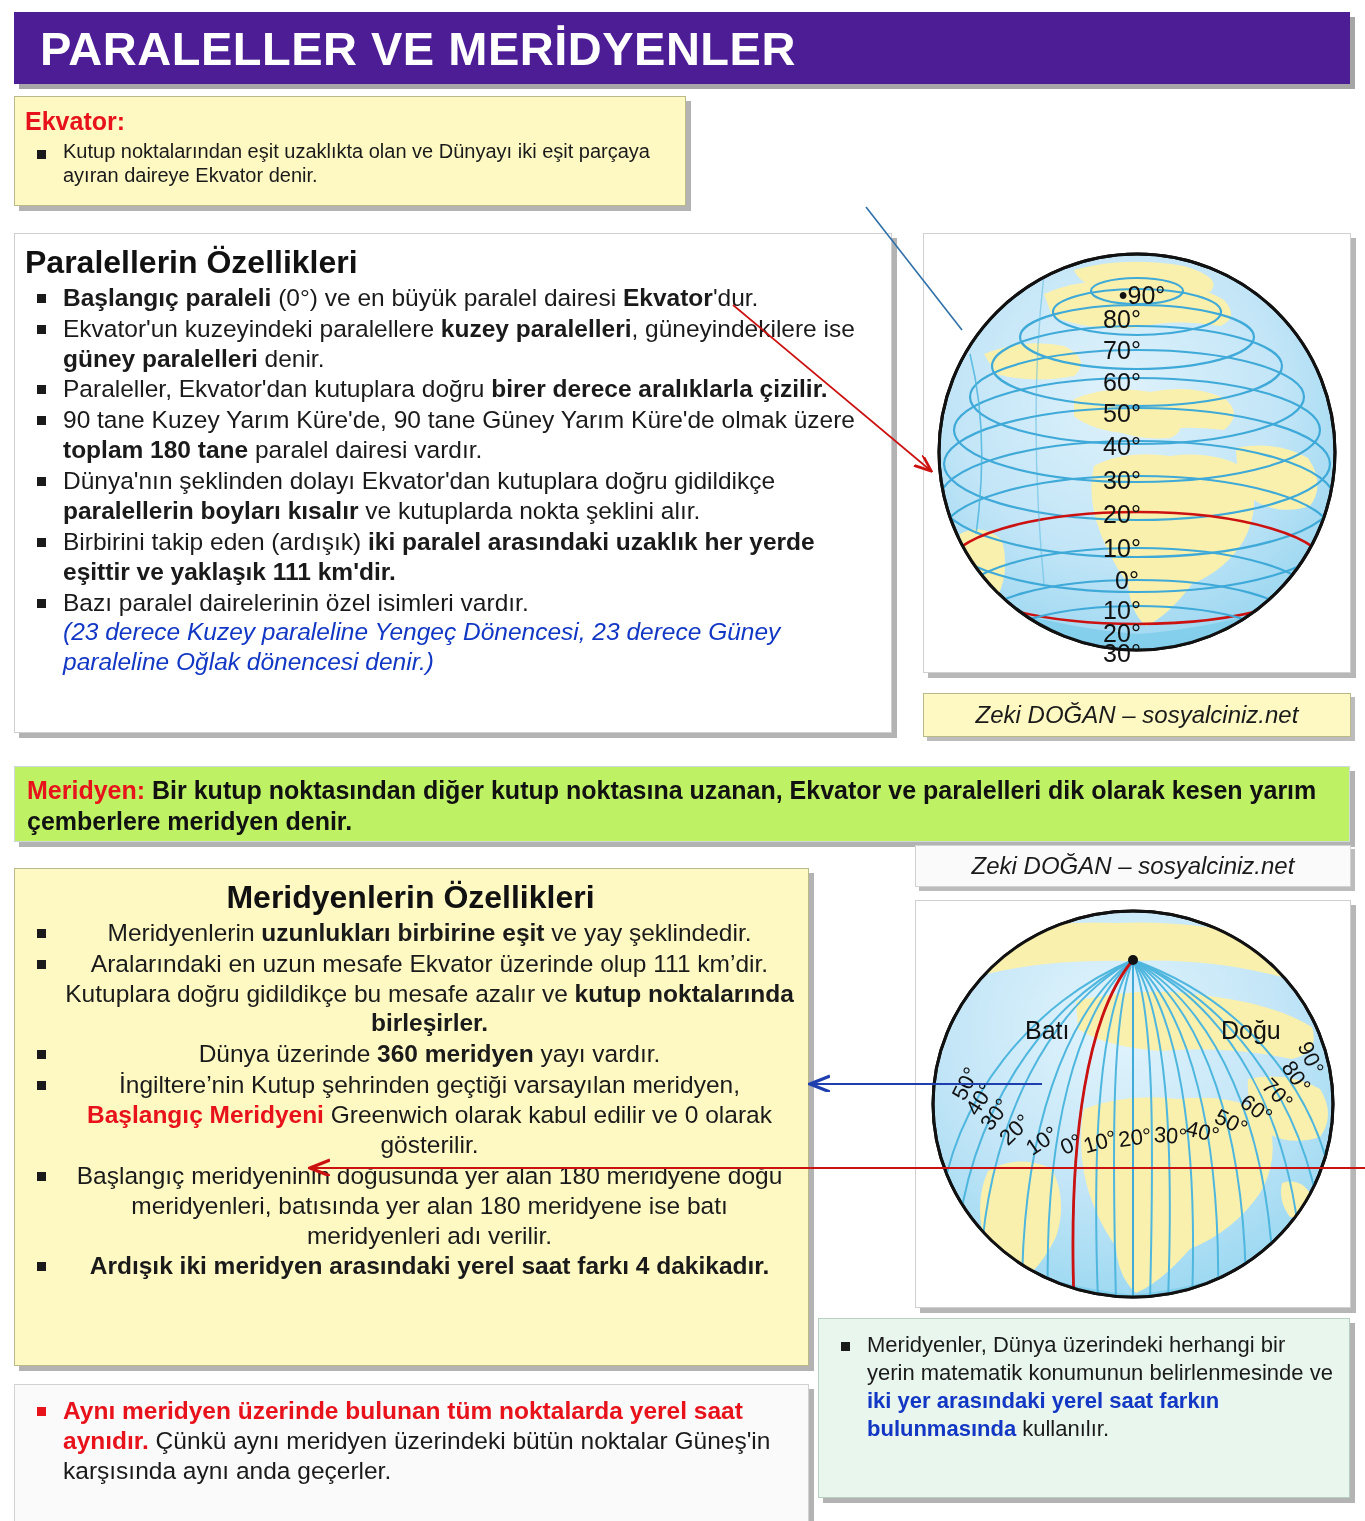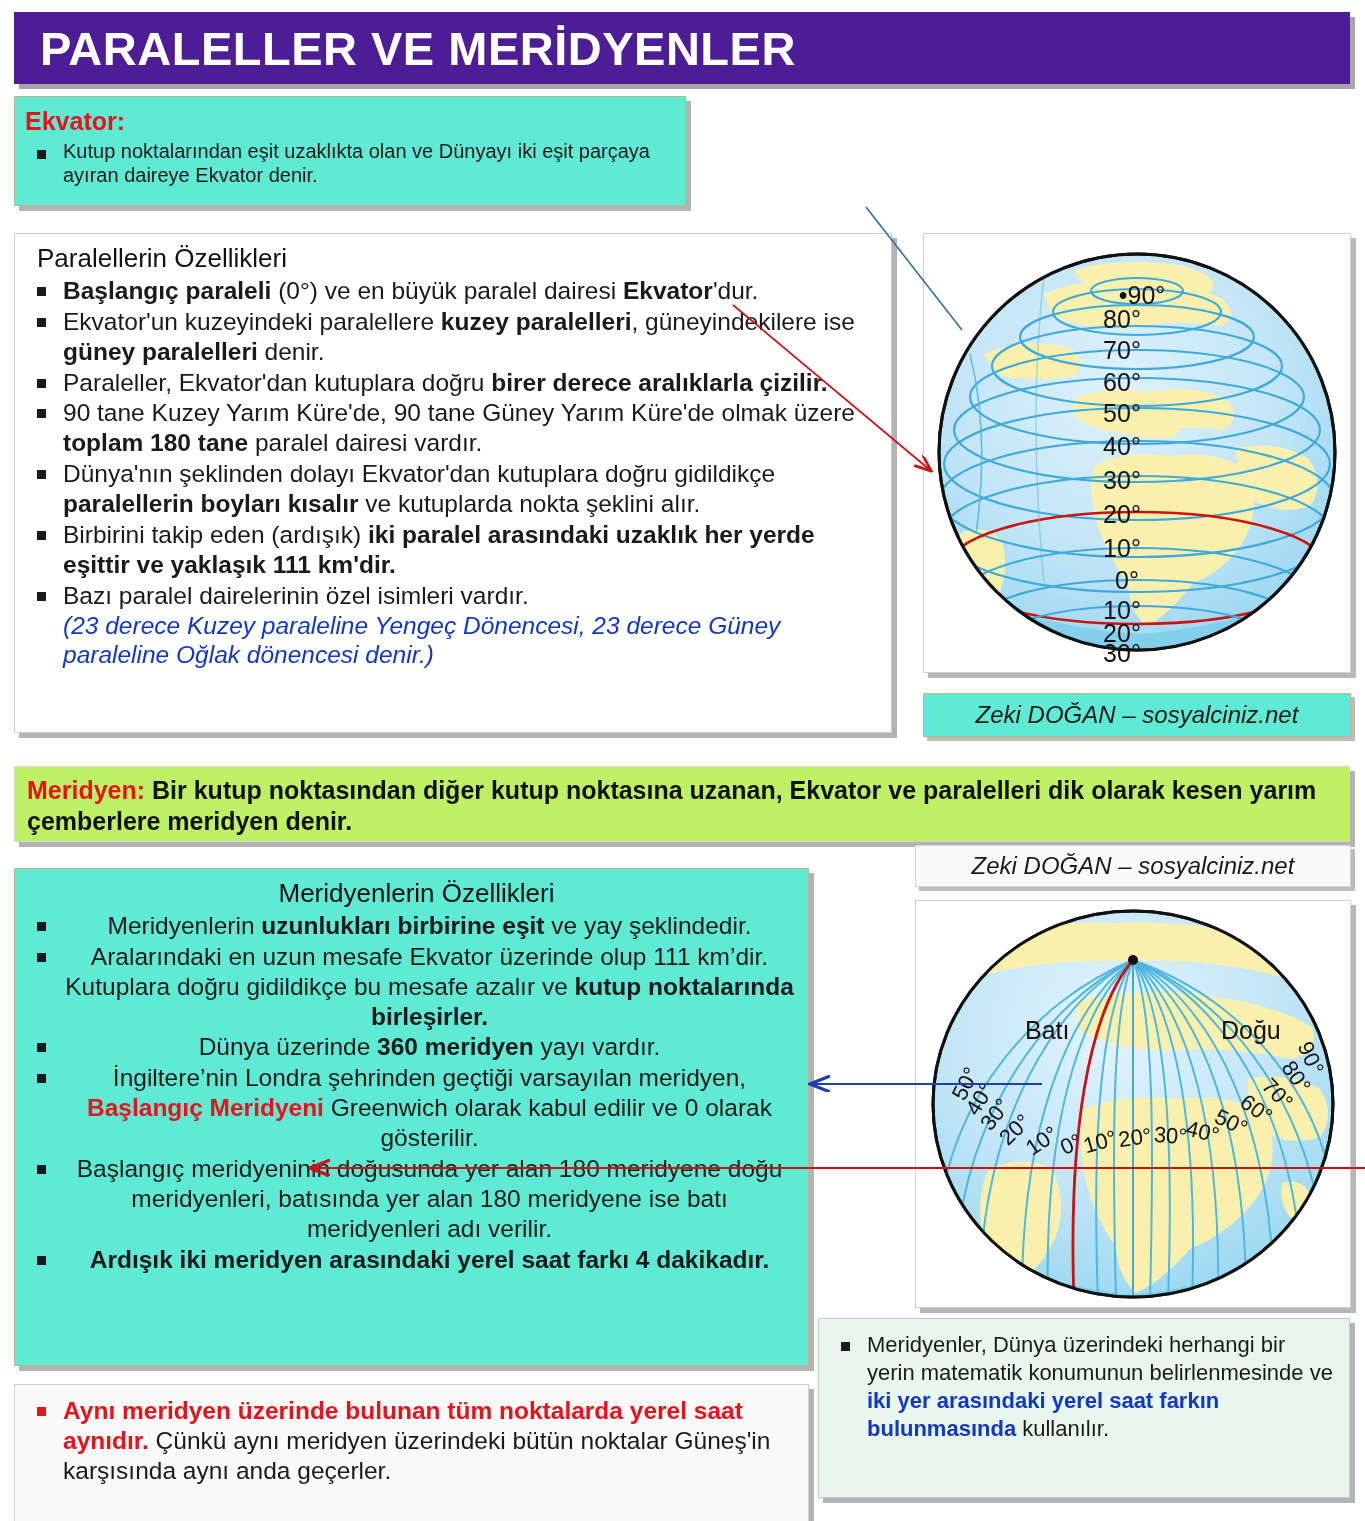--- a/index.html
+++ b/index.html
@@ -42,21 +42,21 @@
     line-height: 1;
   }
 
   
   .card {
     position: absolute;
     box-sizing: border-box;
     box-shadow: 5px 5px 0 rgba(160,160,160,0.8);
   }
   .cream {
-    background: #5eead4;
+    background: #fef9c3;
     border: 1px solid #b9b98a;
   }
   .white {
     background: #ffffff;
     border: 1px solid #cfcfcf;
   }
   .paleblue {
     background: #bef264;
     border: 1px solid #cfd8da;
   }
@@ -72,24 +72,24 @@
   
   .heading-red {
     color: #E8121B;
     font-weight: bold;
     font-size: 25px;
     line-height: 1.15;
     margin: 0 0 3px 0;
   }
   .heading-black {
     color: #111111;
-    font-weight: normal;
-    font-size: 26px;
+    font-weight: bold;
+    font-size: 32px;
     line-height: 1.15;
-    margin: 0 0 2px 12px;
+    margin: 0 0 2px 0;
   }
   ul.bul {
     list-style: none;
     margin: 0;
     padding: 0;
   }
   ul.bul > li {
     position: relative;
     padding-left: 38px;
     font-size: 24.5px;
@@ -270,21 +270,21 @@
   <div class="attrib graywhite" style="left:915px; top:845px; width:436px; height:42px;">
     <span>Zeki DOĞAN – sosyalciniz.net</span>
   </div>
 
   <div class="card cream" style="left:14px; top:868px; width:795px; height:498px; padding:10px 12px 0 10px;text-align:center;">
     <div class="heading-black">Meridyenlerin Özellikleri</div>
     <ul class="bul" id="meridyenler-list">
         <li class="black"><span>Meridyenlerin </span><b>uzunlukları birbirine eşit</b><span> ve yay şeklindedir.</span></li>
         <li class="black"><span>Aralarındaki en uzun mesafe Ekvator üzerinde olup 111 km’dir. Kutuplara doğru gidildikçe bu mesafe azalır ve </span><b>kutup noktalarında birleşirler.</b></li>
         <li class="black"><span>Dünya üzerinde </span><b>360 meridyen</b><span> yayı vardır.</span></li>
-        <li class="black"><span>İngiltere’nin Londra şehrinden geçtiği varsayılan meridyen, </span><b class="red">Başlangıç Meridyeni</b><span> Greenwich olarak kabul edilir ve 0 olarak gösterilir.</span></li>
+        <li class="black"><span>İngiltere’nin Kutup şehrinden geçtiği varsayılan meridyen, </span><b class="red">Başlangıç Meridyeni</b><span> Greenwich olarak kabul edilir ve 0 olarak gösterilir.</span></li>
         <li class="black"><span>Başlangıç meridyeninin doğusunda yer alan 180 meridyene doğu meridyenleri, batısında yer alan 180 meridyene ise batı meridyenleri adı verilir.</span></li>
         <li class="blue"><b>Ardışık iki meridyen arasındaki yerel saat farkı 4 dakikadır.</b></li>
       </ul>
   </div>
 
   <div class="card graywhite" style="left:14px; top:1384px; width:795px; height:148px; padding:11px 12px 0 10px;">
     <ul class="bul" id="ayni-list">
         <li class="red" style="color: rgb(232, 18, 27);"><span style="color: rgb(26, 26, 26);"><b class="red">Aynı meridyen üzerinde bulunan tüm noktalarda yerel saat aynıdır.</b><span> Çünkü aynı meridyen üzerindeki bütün noktalar Güneş'in karşısında aynı anda geçerler.</span></span></li>
       </ul>
   </div>

